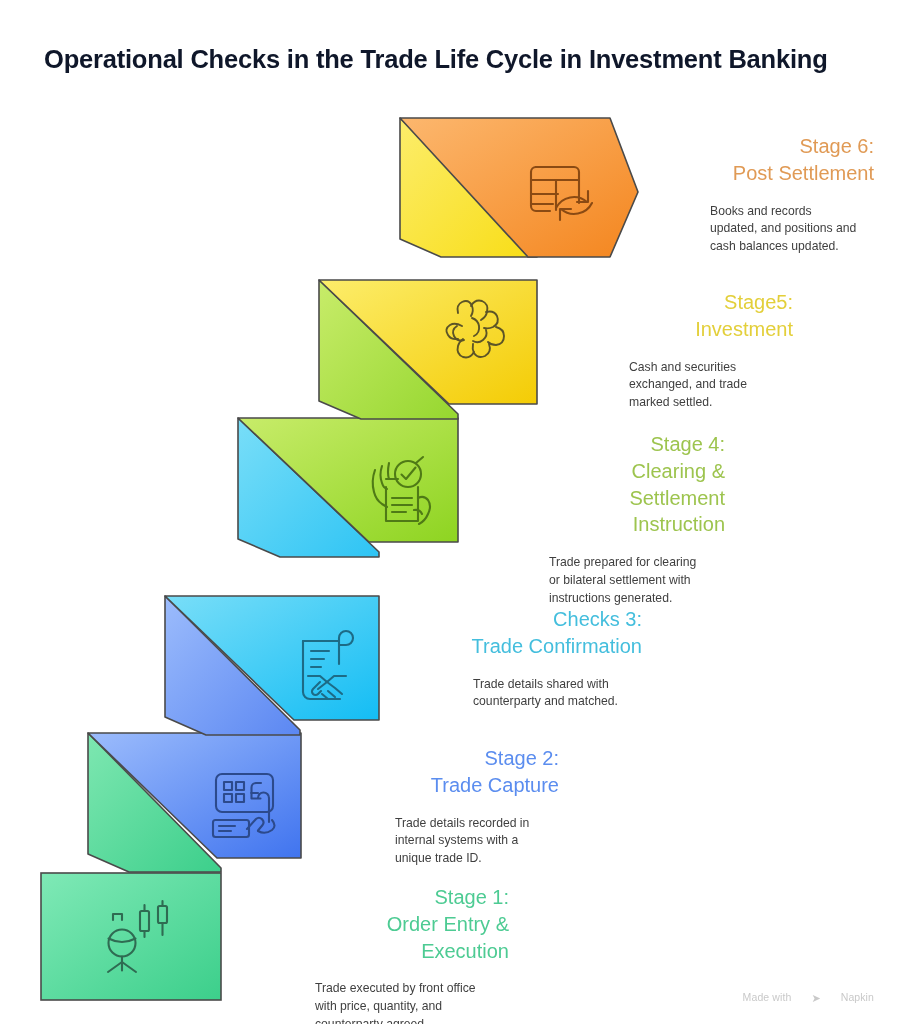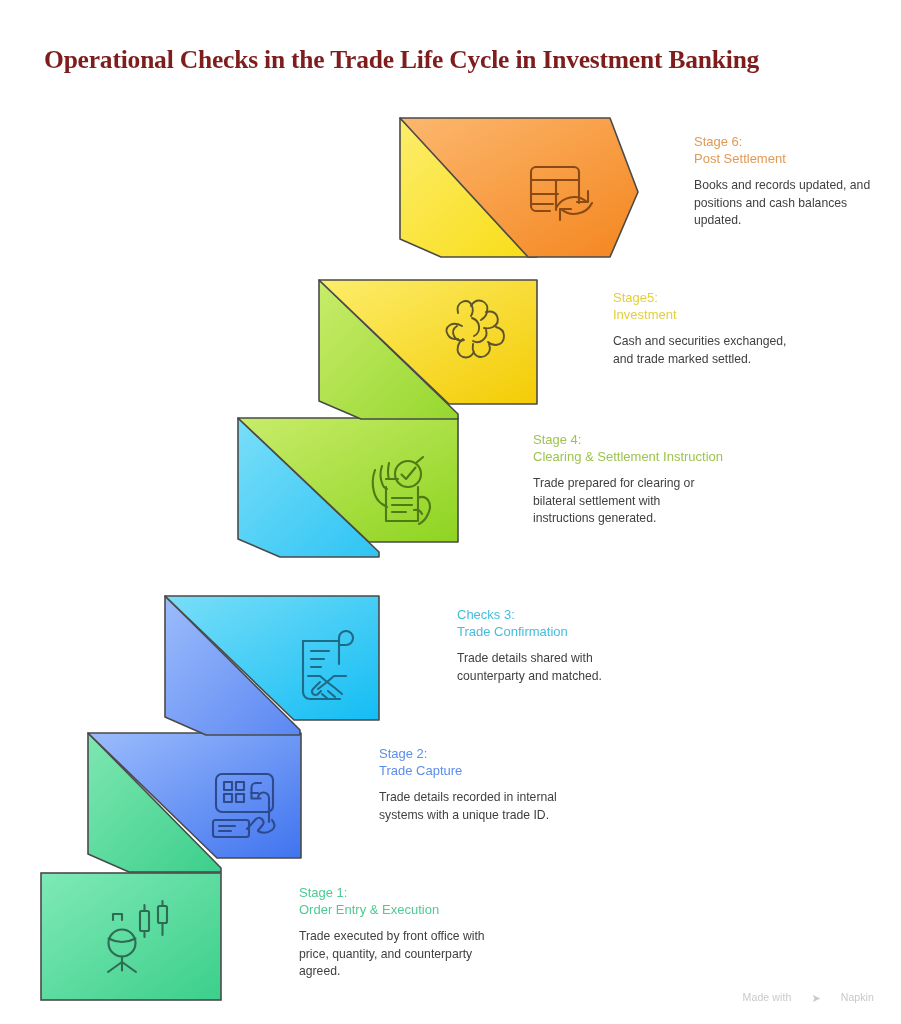--- a/index.html
+++ b/index.html
@@ -40,31 +40,32 @@
     display: block;
     width: 901px;
     height: 1024px;
   }
 
   
   .stage-text {
     position: absolute;
   }
   .stage-heading {
-    font-size: 13px;
+    font-size: 20px;
     font-weight: normal;
     line-height: 1.34;
     margin: 0 0 9px 0;
     white-space: pre-line;
+    text-align: right;
   }
   .stage-desc {
     font-size: 12.2px;
     color: #3f3f3f;
     line-height: 1.45;
-    margin: 0;
+    margin: 16px;
     white-space: pre-line;
   }
 
   #stage-text-6 { left: 694px; top: 133px; width: 180px; }
   #stage-text-5 { left: 613px; top: 289px; width: 180px; }
   #stage-text-4 { left: 533px; top: 431px; width: 192px; }
   #stage-text-3 { left: 457px; top: 606px; width: 185px; }
   #stage-text-2 { left: 379px; top: 745px; width: 180px; }
   #stage-text-1 { left: 299px; top: 884px; width: 210px; }
 
@@ -84,21 +85,21 @@
     display: inline-block;
     line-height: 1;
     font-size: 11px;
     color: #c9c9c9;
     transform: translateY(0.5px);
   }
 </style>
 </head>
 <body style="background: rgb(255, 255, 255);">
 
-<div id="page-title" style="color: #7f1d1d; font-family: Liberation Serif, serif;">Operational Checks in the Trade Life Cycle in Investment Banking</div>
+<div id="page-title" style="color: #0f172a;">Operational Checks in the Trade Life Cycle in Investment Banking</div>
 
 <div id="diagram">
 <svg viewBox="0 0 901 1024" xmlns="http://www.w3.org/2000/svg">
   <defs>
 
     <linearGradient id="g1" x1="0" y1="0" x2="1" y2="1">
       <stop offset="0" stop-color="#7fe9b6"></stop>
           <stop offset="1" stop-color="#3ccf8b"></stop>
     </linearGradient>
     <linearGradient id="g2" x1="0" y1="0" x2="1" y2="1">

